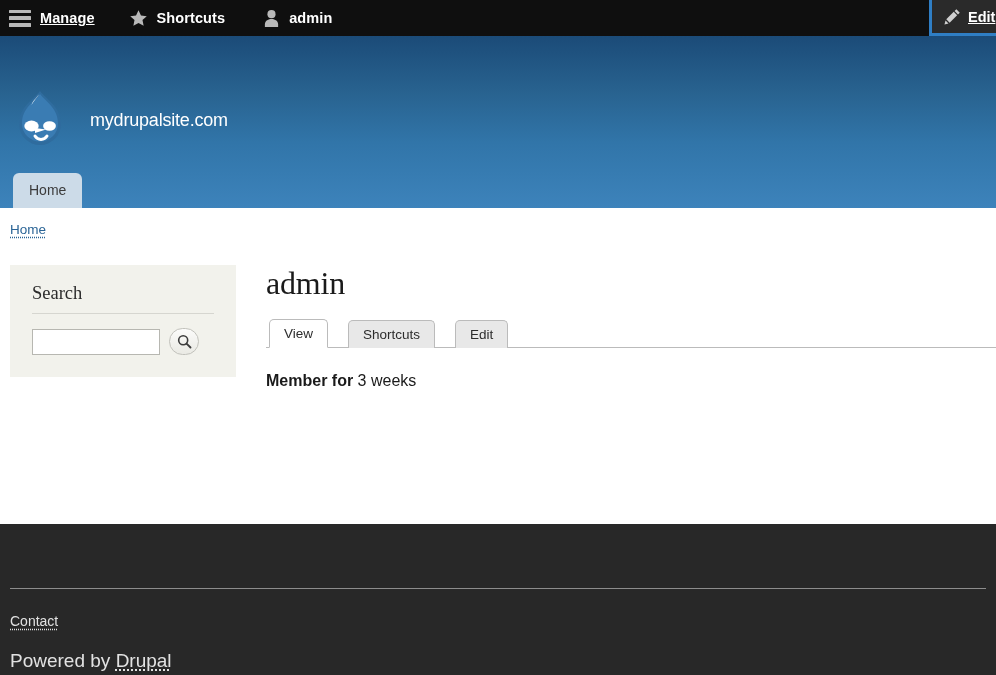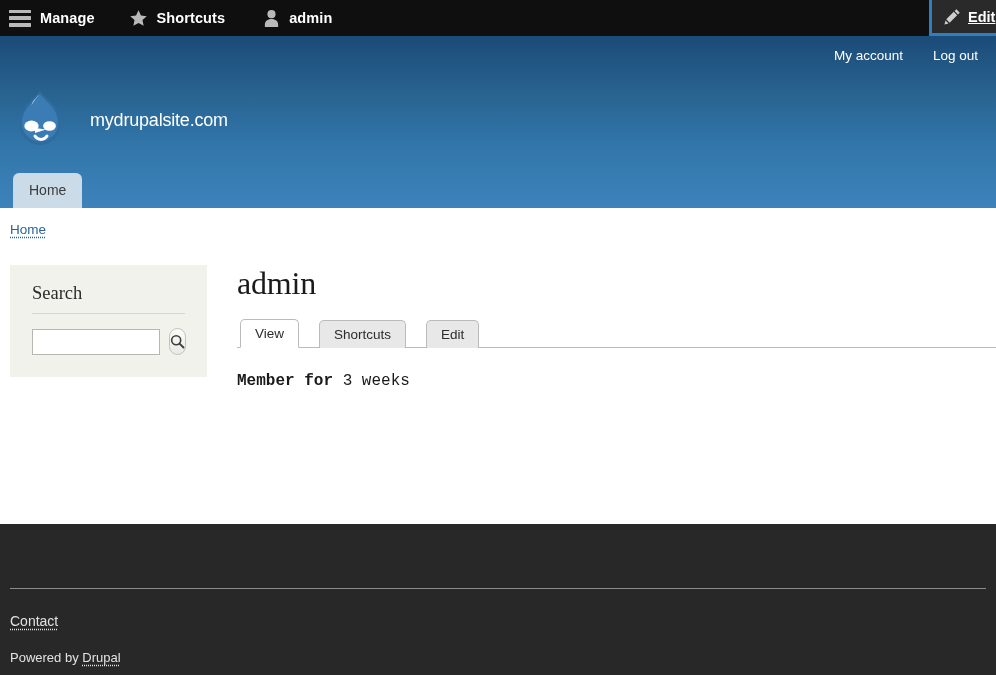--- a/index.html
+++ b/index.html
@@ -29,21 +29,21 @@
     align-items: center;
     gap: 9px;
     padding: 0 16px 0 12px;
     color: #ffffff;
     font-size: 14.5px;
     font-weight: bold;
     letter-spacing: .1px;
     cursor: pointer;
     white-space: nowrap;
   }
-  .tb-item.first { padding-left: 9px; padding-right: 22px; }
+  .tb-item.first { padding-left: 9px; padding-right: 22px; text-decoration: underline; }
   .tb-item.mid { padding-right: 26px; }
 
   
   .ico-burger { width: 22px; height: 17px; display: flex; flex-direction: column; justify-content: space-between; }
   .ico-burger i { display: block; height: 3.5px; background: #b9b9b9; border-radius: .5px; }
 
   
   .ico-star { width: 19px; height: 19px; position: relative; display: block; }
   .ico-star svg { display: block; }
 
@@ -149,21 +149,21 @@
   }
 
   .columns {
     display: flex;
     align-items: flex-start;
     padding-left: 10px;
     padding-top: 28px;
   }
 
   
-  .sidebar { width: 197px; flex: none; }
+  .sidebar { width: 226px; flex: none; }
   .block {
     background: #f2f2ec;
     padding: 18px 22px 22px 22px;
     margin-bottom: 14px;
   }
   .block h2 {
     font-family: "Liberation Serif", serif;
     font-size: 18.5px;
     font-weight: normal;
     color: #2b2b2b;
@@ -244,21 +244,21 @@
     bottom: -1px;
     cursor: pointer;
     white-space: nowrap;
   }
   .tab.active {
     background: #ffffff;
     border-bottom: 1px solid #ffffff;
   }
 
   .member-line {
-    font-family: Liberation Mono, monospace;
+    font-family: Liberation Sans, sans-serif;
     font-size: 16px;
     color: #1a1a1a;
     padding-top: 24px;
   }
   .member-line .label { font-weight: bold; }
   .member-line .value { font-weight: normal; }
 
   
   .footer {
     background: #282828;
@@ -284,21 +284,21 @@
     text-decoration: underline;
     text-decoration-style: dotted;
     text-underline-offset: 3px;
     cursor: pointer;
   }
   .footer-links .contact { font-size: 14px; }
   .powered {
     position: absolute;
     top: 126px;
     left: 10px;
-    font-size: 13px;
+    font-size: 19px;
     color: #e2e2e2;
   }
 </style>
 </head>
 <body>
 
 <div class="toolbar">
   <div class="toolbar-left">
 
     <div class="tb-item first">
@@ -336,24 +336,20 @@
       <svg width="17" height="17" viewBox="0 0 18 18">
           <path d="M13.1 1.3l3.6 3.6-1.9 1.9-3.6-3.6zM10.3 4.1l3.6 3.6-7.9 7.9-3.6-3.6zM1.6 13.2l3.2 3.2-4.3 1.1z" fill="#cfcfcf"></path>
         </svg>
     </span>
     <span class="lbl">Edit</span>
   </div>
 </div>
 
 <div class="site-header">
 
-  <div class="user-links">
-    <a>My account</a>
-    <a>Log out</a>
-  </div>
 
   <div class="brand">
     <span class="logo">
       <svg width="60" height="64" viewBox="0 0 60 64">
         <path d="M30 3 C23 12 9 19 9 36 a21 21 0 0 0 42 0 C51 19 37 12 30 3 z" fill="#2f6c9e"></path>
         <path d="M30 6 C24 14 12 20 12 35.5 a18 18 0 0 0 36 0 C48 20 36 14 30 6 z" fill="#3a7cb3"></path>
         <path d="M30 5 C27.5 9 23 12 21.5 17 c2.5-5 6-7.5 8.5-12 z" fill="#ffffff" opacity=".92"></path>
         <ellipse cx="21.5" cy="38" rx="7.2" ry="5.4" fill="#ffffff"></ellipse>
         <ellipse cx="39.5" cy="38" rx="6.4" ry="4.8" fill="#ffffff"></ellipse>
         <path d="M25 40 l11 1.5 -11 3.5 z" fill="#ffffff"></path>

